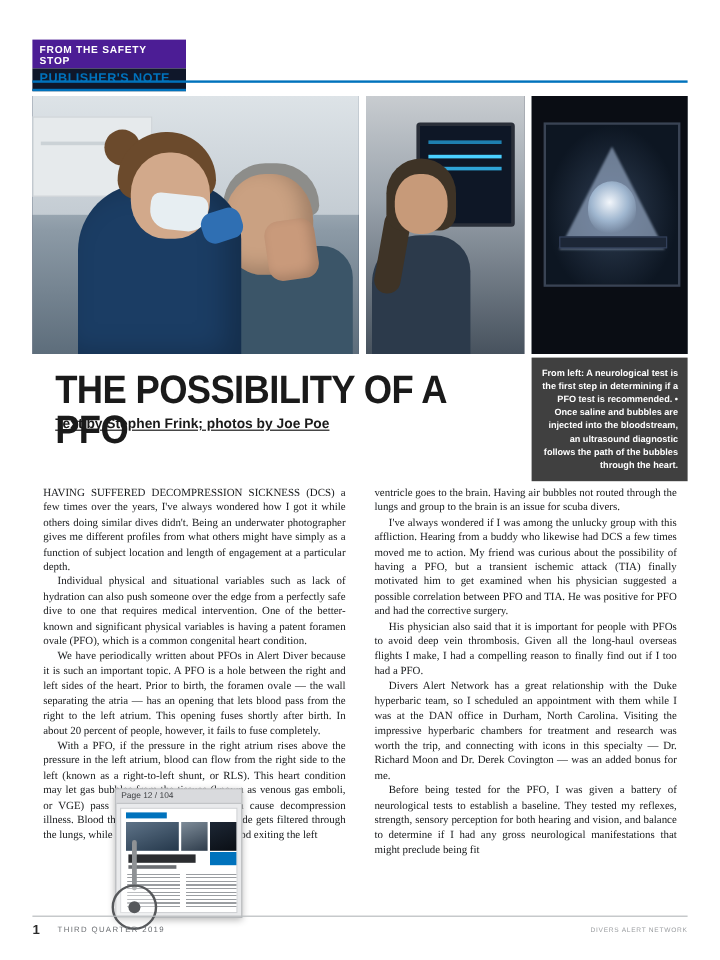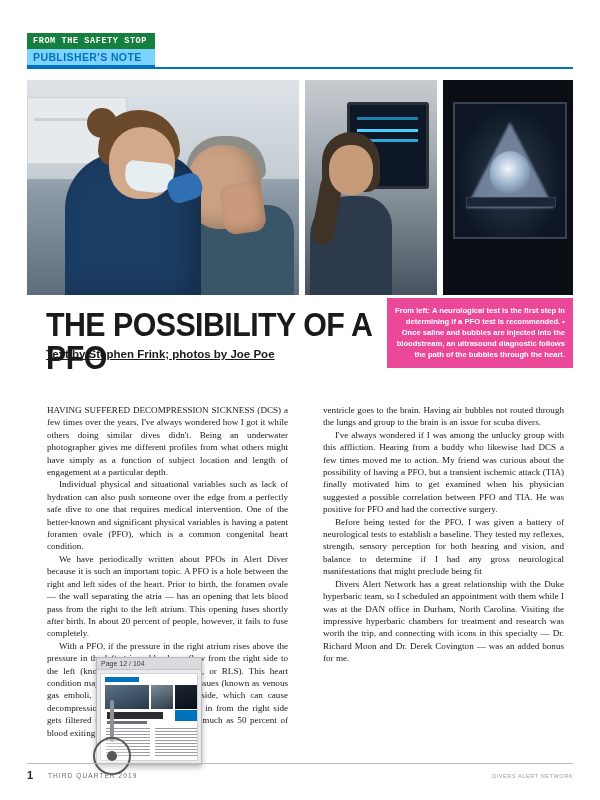--- a/index.html
+++ b/index.html
@@ -22,31 +22,31 @@
   }
 
   
   .kicker-wrap {
     position: absolute;
     left: 27px;
     top: 33px;
     width: 128px;
   }
   .kicker-top {
-    background: #15803d;
+    background: #4c1d95;
     color: #ffffff;
-    font-family: Liberation Mono, monospace;
+    font-family: Liberation Sans, sans-serif;
     font-weight: bold;
     font-size: 8.5px;
     letter-spacing: 0.6px;
     padding: 4px 6px 3px 6px;
     line-height: 1;
   }
   .kicker-bot {
-    background: #7dd3fc;
+    background: #0f172a;
     color: #0072bc;
     font-family: "Liberation Sans", sans-serif;
     font-weight: bold;
     font-size: 10.5px;
     letter-spacing: 0.4px;
     padding: 3px 6px 3px 6px;
     line-height: 1;
     border-bottom: 2px solid #0072bc;
     width: 116px;
   }
@@ -207,22 +207,22 @@
   .rp-bar{
     position:absolute; left:10%; bottom:22%; width:80%; height:8px;
     background:#1c2636; border:1px solid #33405a;
   }
 
   
   .caption {
     position: absolute;
     right: 27px;
     top: 298px;
-    width: 186px;
-    background: #ec4899;
+    width: 130px;
+    background: #404040;
     color: #ffffff;
     font-family: "Liberation Sans", sans-serif;
     font-size: 7.6px;
     font-weight: bold;
     line-height: 1.45;
     padding: 7px 8px 8px 8px;
     box-sizing: border-box;
     text-align: right;
   }
 
@@ -262,21 +262,21 @@
     height: 350px;
     display: flex;
     gap: 24px;
     font-family: "Liberation Serif", serif;
     font-size: 9.1px;
     line-height: 1.365;
     color: #16181a;
     text-align: justify;
   }
   .col { width: 252px; }
-  .col p { margin: 0 0 0 11px; text-indent: 12px; }
+  .col p { margin: 0 0 0 0; text-indent: 12px; }
   .col p.first { text-indent: 0; }
   .col p + p { margin-top: 0; }
 
   
   .footer-rule {
     position: absolute;
     left: 27px;
     bottom: 36px;
     width: 546px;
     height: 1px;
@@ -440,22 +440,23 @@
   <div class="body">
     <div class="col">
       <p class="first">HAVING SUFFERED DECOMPRESSION SICKNESS (DCS) a few times over the years, I've always wondered how I got it while others doing similar dives didn't. Being an underwater photographer gives me different profiles from what others might have simply as a function of subject location and length of engagement at a particular depth.</p>
       <p>Individual physical and situational variables such as lack of hydration can also push someone over the edge from a perfectly safe dive to one that requires medical intervention. One of the better-known and significant physical variables is having a patent foramen ovale (PFO), which is a common congenital heart condition.</p>
       <p>We have periodically written about PFOs in Alert Diver because it is such an important topic. A PFO is a hole between the right and left sides of the heart. Prior to birth, the foramen ovale — the wall separating the atria — has an opening that lets blood pass from the right to the left atrium. This opening fuses shortly after birth. In about 20 percent of people, however, it fails to fuse completely.</p>
       <p>With a PFO, if the pressure in the right atrium rises above the pressure in the left atrium, blood can flow from the right side to the left (known as a right-to-left shunt, or RLS). This heart condition may let gas bubbles from the tissues (known as venous gas emboli, or VGE) pass to the left side, which can cause decompression illness. Blood that comes in from the right side gets filtered through the lungs, while as much as 50 percent of blood exiting the left</p>
     </div>
     <div class="col">
       <p class="first">ventricle goes to the brain. Having air bubbles not routed through the lungs and group to the brain is an issue for scuba divers.</p>
       <p>I've always wondered if I was among the unlucky group with this affliction. Hearing from a buddy who likewise had DCS a few times moved me to action. My friend was curious about the possibility of having a PFO, but a transient ischemic attack (TIA) finally motivated him to get examined when his physician suggested a possible correlation between PFO and TIA. He was positive for PFO and had the corrective surgery.</p>
+      <p>His physician also said that it is important for people with PFOs to avoid deep vein thrombosis. Given all the long-haul overseas flights I make, I had a compelling reason to finally find out if I too had a PFO.</p>
+      <p>Divers Alert Network has a great relationship with the Duke hyperbaric team, so I scheduled an appointment with them while I was at the DAN office in Durham, North Carolina. Visiting the impressive hyperbaric chambers for treatment and research was worth the trip, and connecting with icons in this specialty — Dr. Richard Moon and Dr. Derek Covington — was an added bonus for me.</p>
       <p>Before being tested for the PFO, I was given a battery of neurological tests to establish a baseline. They tested my reflexes, strength, sensory perception for both hearing and vision, and balance to determine if I had any gross neurological manifestations that might preclude being fit</p>
-      <p>Divers Alert Network has a great relationship with the Duke hyperbaric team, so I scheduled an appointment with them while I was at the DAN office in Durham, North Carolina. Visiting the impressive hyperbaric chambers for treatment and research was worth the trip, and connecting with icons in this specialty — Dr. Richard Moon and Dr. Derek Covington — was an added bonus for me.</p>
     </div>
   </div>
 
   <div class="thumb-pop">
     <div class="thumb-head">Page 12 / 104</div>
     <div class="thumb-body">
       <div class="tb-bar"></div>
       <div class="tb-photo1"></div>
       <div class="tb-photo2"></div>
       <div class="tb-photo3"></div>

